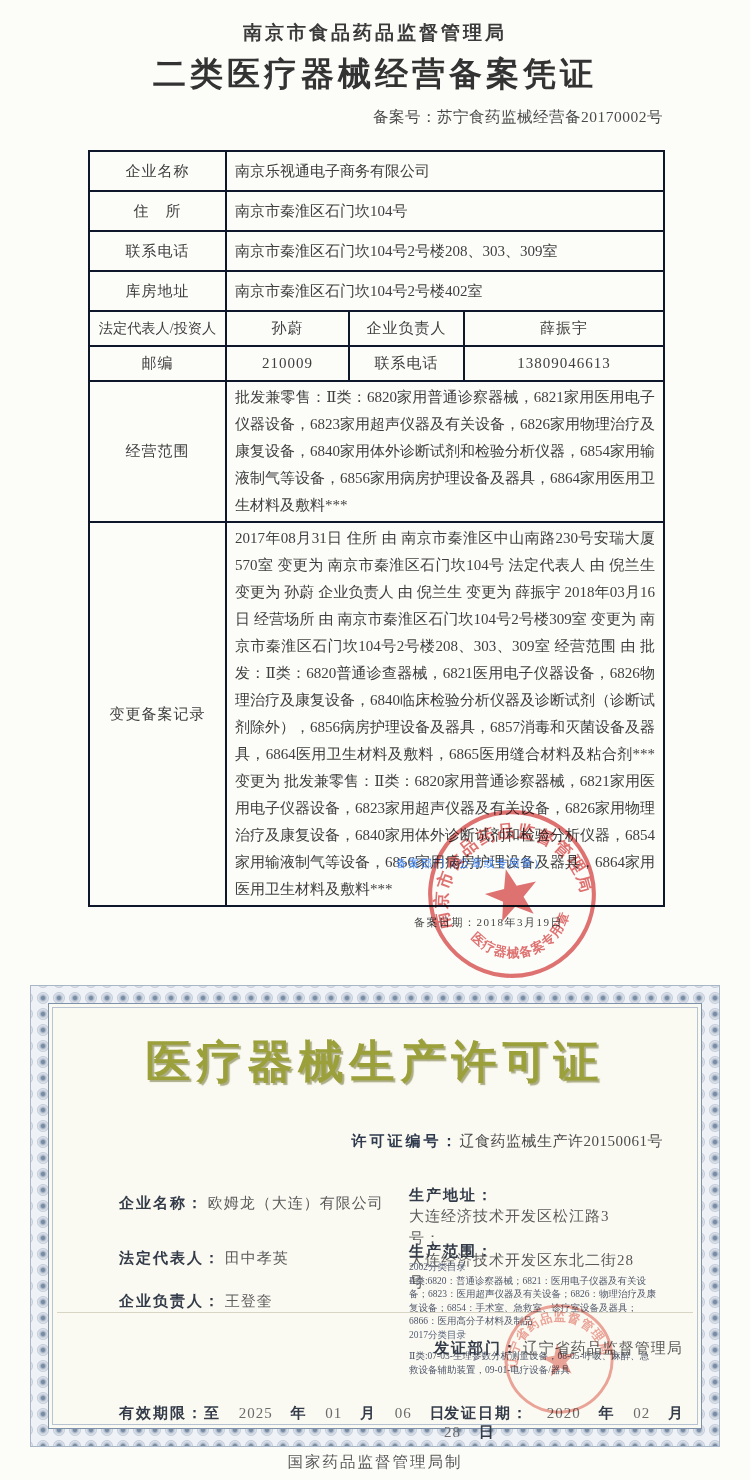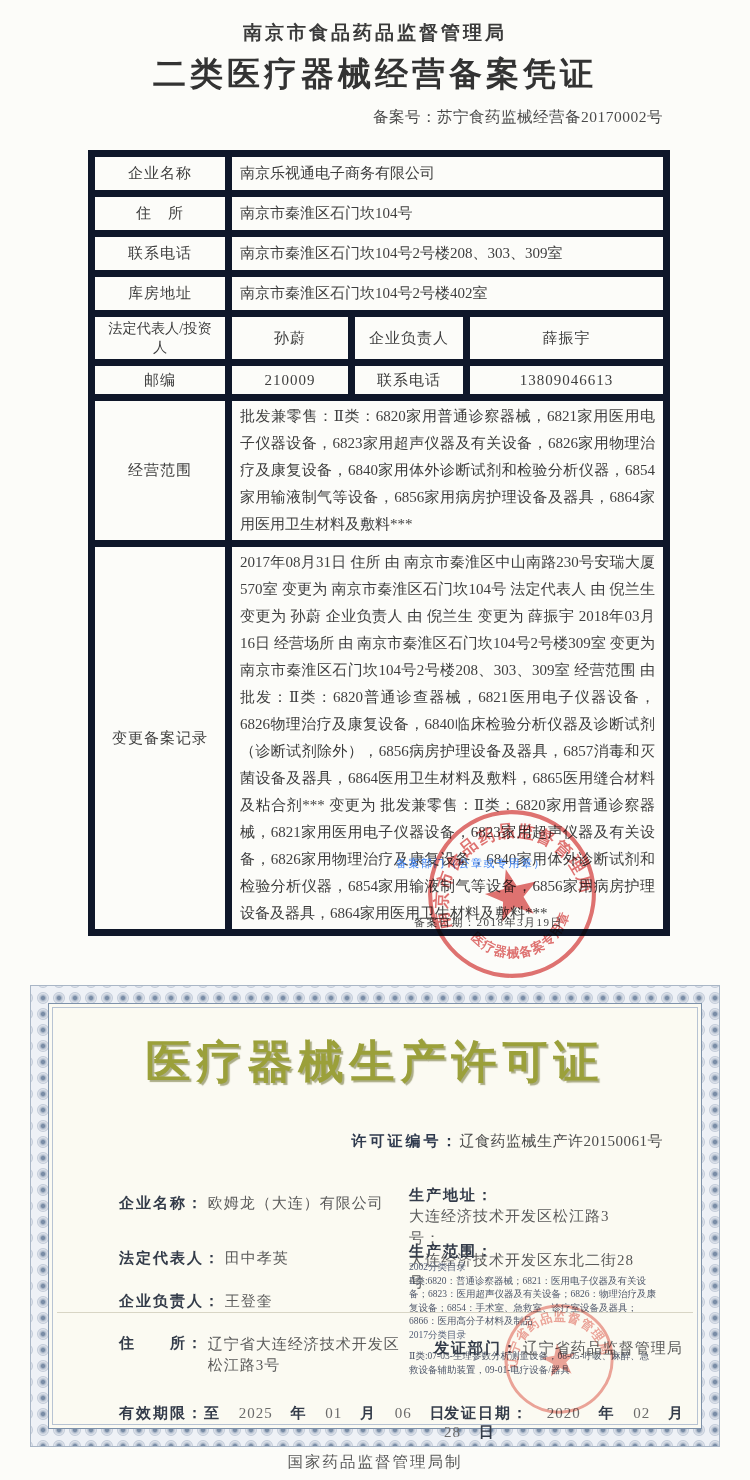--- a/index.html
+++ b/index.html
@@ -7,21 +7,21 @@
         font-family:"Liberation Serif","DejaVu Serif",serif;color:#3c3c3c;}
 
   
   .fc-authority{position:absolute;top:20px;left:0;width:100%;text-align:center;
         font-size:19px;font-weight:bold;letter-spacing:3px;color:#3a3a3a;}
   .fc-title{position:absolute;top:52px;left:0;width:100%;text-align:center;
         font-size:33px;font-weight:bold;letter-spacing:4px;color:#333;}
   .fc-no{position:absolute;top:107px;right:87px;font-size:15.5px;color:#4a4a4a;letter-spacing:.5px;}
 
   table.fc-table{position:absolute;left:88px;top:150px;width:575px;border-collapse:collapse;table-layout:fixed;}
-  table.fc-table td{border:7px solid #0f172a;font-size:15px;color:#3e3e3e;padding:2px 8px;vertical-align:middle;}
+  table.fc-table td{border:2px solid #0f172a;font-size:15px;color:#3e3e3e;padding:2px 8px;vertical-align:middle;}
   td.lbl{text-align:center;letter-spacing:1px;}
   td.val{text-align:left;padding-left:12px;}
   td.longval{line-height:27px;padding:6px 10px 6px 12px;text-align:justify;vertical-align:top;font-size:14.8px;}
   tr.h40{height:40px;} tr.h35{height:35px;}
 
   .fc-dept{position:absolute;left:396px;top:856px;font-size:11px;letter-spacing:1.5px;color:#3b82f6;}
   .fc-date{position:absolute;left:414px;top:903px;font-size:11px;letter-spacing:1.5px;color:#444;margin-top:12px;}
   .seal1{position:absolute;left:424px;top:806px;width:176px;height:176px;
          transform:rotate(-14deg);opacity:.88;mix-blend-mode:multiply;pointer-events:none;}
   .seal2{position:absolute;left:500px;top:1300px;width:118px;height:118px;
@@ -170,24 +170,20 @@
         </span>
       </div>
 
       <div class="fld" style="left:70px;top:288px;">
         <span class="k">企业负责人：</span>
         <span class="v">王登奎</span>
       </div>
 
       <div class="pl-divider"></div>
 
-      <div class="fld" style="left:70px;top:330px;">
-        <span class="k" style="vertical-align:top">住　　所：</span>
-        <span class="v" style="display:inline-block;width:200px;line-height:21px;">辽宁省大连经济技术开发区松江路3号</span>
-      </div>
 
       <div class="fld" style="left:385px;top:335px;">
         <span class="k">发证部门：</span>
         <span class="v">辽宁省药品监督管理局</span>
       </div>
 
       <div class="fld dateline" style="left:70px;top:400px;">
         <span class="k">有效期限：至</span>
         <span class="num">2025</span>
         <span class="k">年</span>

